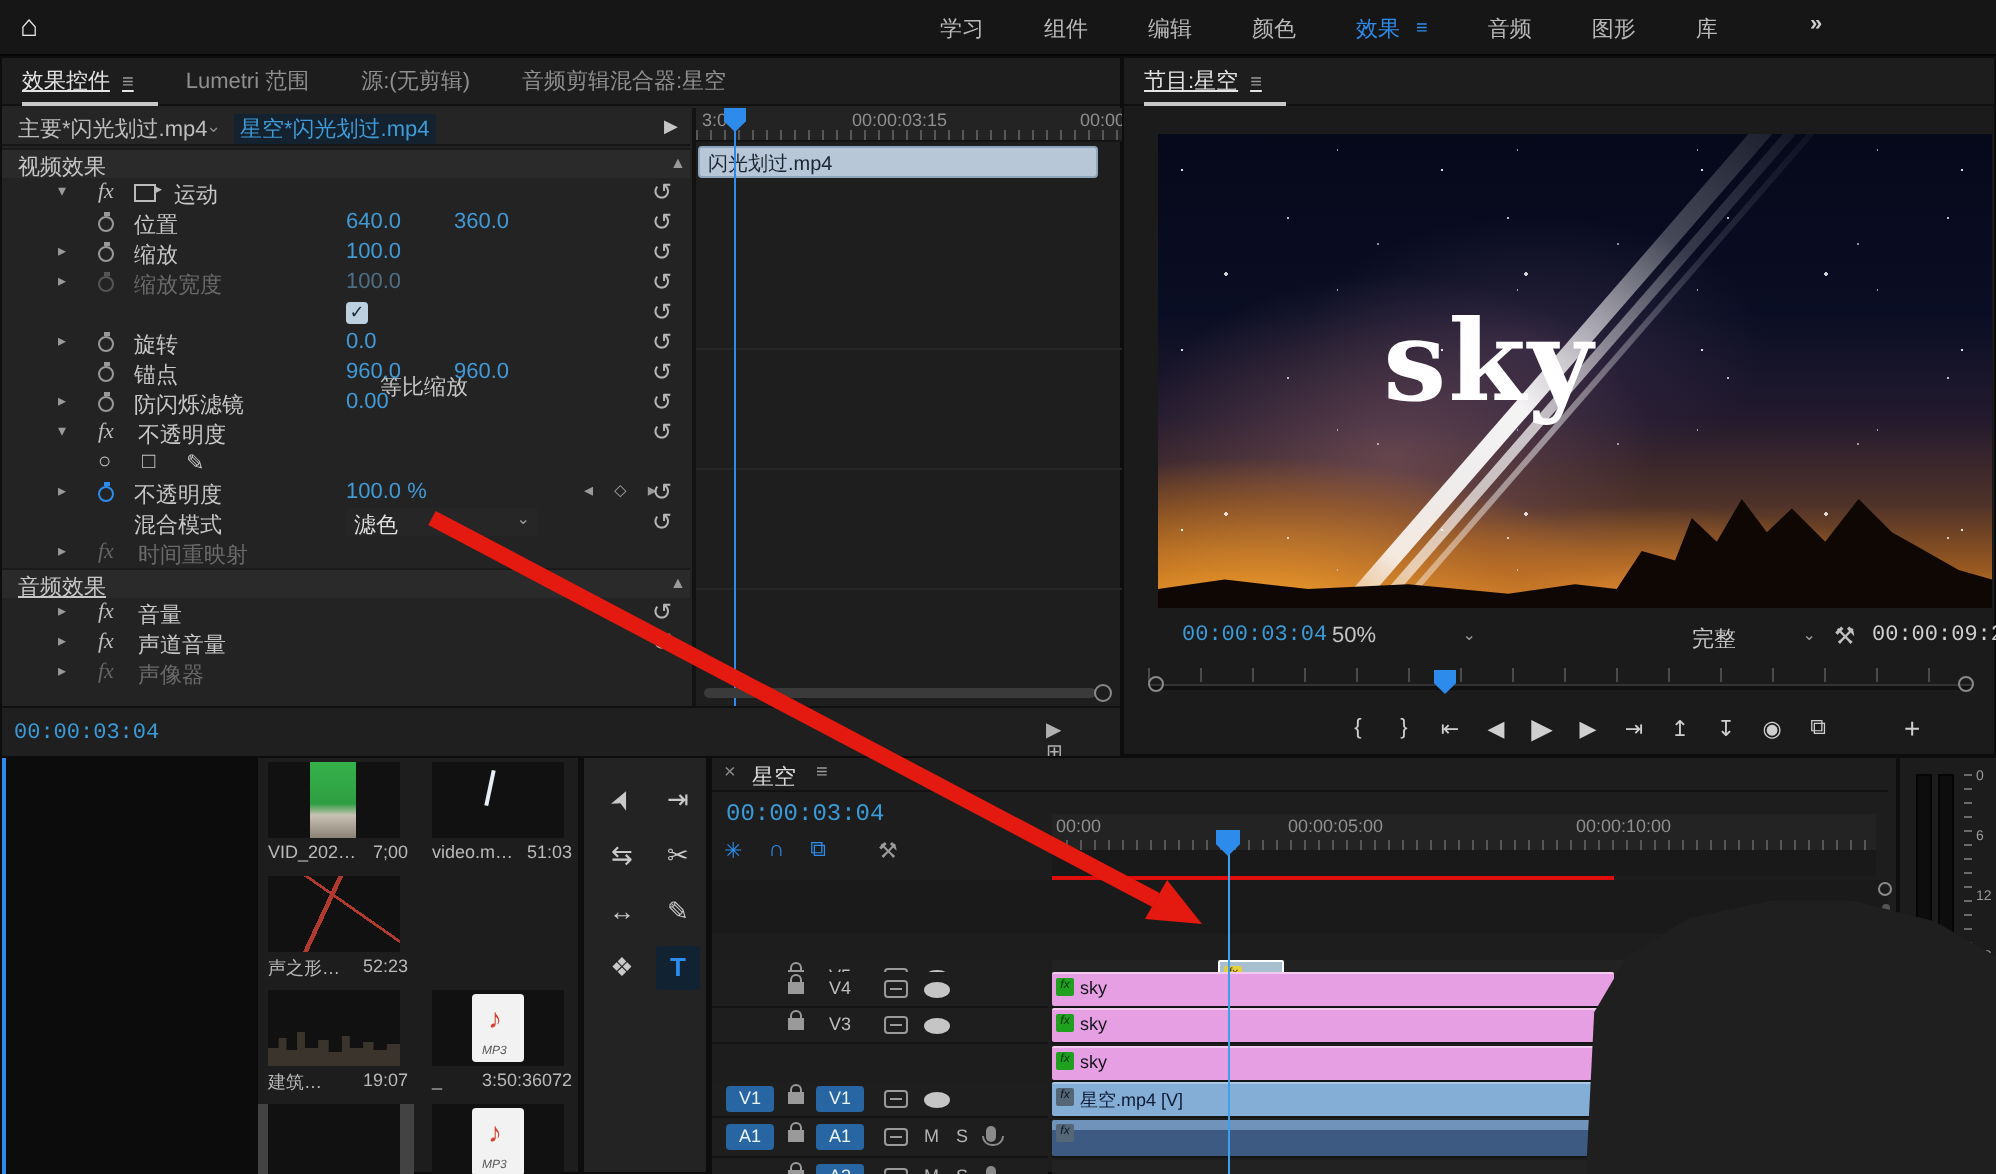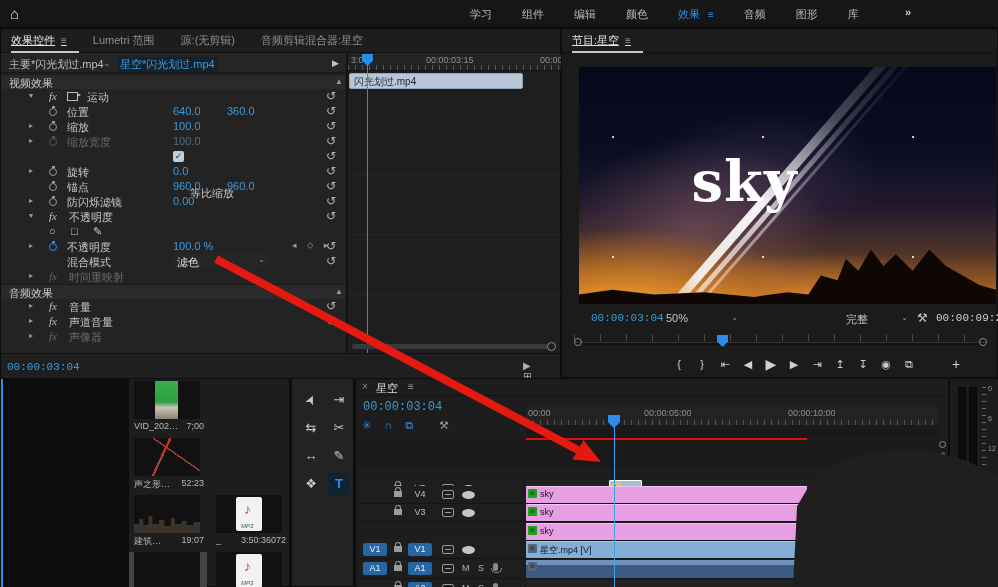--- a/index.html
+++ b/index.html
@@ -65,21 +65,21 @@
   #fx-bottom { left:0; top:324px; width:559px; height:25px; background:#1f1f1f; border-top:1px solid #101010; }
   .tc-blue { color:#3a9bd8; font-family:"Liberation Mono","DejaVu Sans Mono",monospace; }
   #fx-bot-tc { position:absolute; left:6px; top:7px; }
   #fx-bot-icons { position:absolute; left:522px; top:6px; color:#b0b0b0; letter-spacing:8px; font-size:10px; }
 
   
   #fx-mini { left:345px; top:25px; width:214px; height:299px; background:#1e1e1e; border-left:2px solid #121212; }
   #mini-ruler { position:absolute; left:0; top:0; width:214px; height:17px; background:#232323; border-bottom:1px solid #151515; }
   #mini-ruler .ticks, #tl-ruler .ticks { position:absolute; left:0; right:0; bottom:0; height:5px; background:repeating-linear-gradient(90deg,#575757 0 1px,transparent 1px 7px); }
   .rlabel { position:absolute; top:1px; color:#8f8f8f; font-size:9px; }
-  #mini-clip { position:absolute; left:1px; top:19px; width:174px; height:16px; background:#b8c7d8; border:1px solid #8fa5bc; border-radius:2px; color:#1b2530; padding:1px 4px; font-size:10px; }
+  #mini-clip { position:absolute; left:1px; top:19px; width:200px; height:16px; background:#b8c7d8; border:1px solid #8fa5bc; border-radius:2px; color:#1b2530; padding:1px 4px; font-size:10px; }
   .mini-lane { position:absolute; left:0; width:214px; height:1px; background:#262626; }
   #mini-playhead { position:absolute; left:19px; top:0; width:1px; height:299px; background:#2d8ceb; }
   #mini-ph-head { position:absolute; left:14px; top:0; width:11px; height:12px; background:#2d8ceb; clip-path:polygon(0 0,100% 0,100% 55%,50% 100%,0 55%); }
   #mini-hscroll { position:absolute; left:4px; bottom:4px; width:196px; height:5px; background:#3a3a3a; border-radius:3px; }
   #mini-hscroll-knob { position:absolute; right:-8px; top:-2px; width:9px; height:9px; border:1.5px solid #8a8a8a; border-radius:50%; }
 
   
   #pgm-panel { left:561px; top:28px; width:437px; height:350px; background:#1b1b1b; }
   #pgm-canvas { position:absolute; left:17px; top:38px; width:417px; height:237px; overflow:hidden;
     background:
@@ -318,21 +318,21 @@
           <span class="lbl" style="left: 66px;">混合模式</span>
           <span class="dd-field">滤色<span class="dd-ar">⌄</span></span>
           <span class="reset">↺</span>
         </div>
         <div class="fx-row" style="top: 195px;">
           <span class="chev">▸</span>
           <span class="fx-it dim">fx</span>
           <span class="lbl dim" style="left: 68px;">时间重映射</span>
         </div>
         <div class="fx-row section" style="top: 210px;">
-          <span class="lbl" style="left: 8px;">音频效果</span>
+          <span class="lbl" style="left: 8px; text-decoration: underline;">音频效果</span>
           <span class="caret-up">▲</span>
         </div>
         <div class="fx-row" style="top: 225px;">
           <span class="chev">▸</span>
           <span class="fx-it">fx</span>
           <span class="lbl" style="left: 68px;">音量</span>
           <span class="reset">↺</span>
         </div>
         <div class="fx-row" style="top: 240px;">
           <span class="chev">▸</span>
@@ -415,20 +415,29 @@
     <div id="proj-items" style="position: absolute; inset: 0px;">
         <div class="pitem" style="left: 128px; top: 2px; position: absolute;">
           <div class="thumb th-green">
             <i></i>
           </div>
           <div class="cap">
             <span class="niw">VID_202…</span>
             <span class="niw">7;00</span>
           </div>
         </div>
+        <div class="pitem" style="left: 210px; top: 2px; position: absolute;">
+          <div class="thumb th-storm">
+            <i></i>
+          </div>
+          <div class="cap">
+            <span class="niw">video.m…</span>
+            <span class="niw">51:03</span>
+          </div>
+        </div>
         <div class="pitem" style="left: 128px; top: 59px; position: absolute;">
           <div class="thumb th-map">
             <i></i>
           </div>
           <div class="cap">
             <span class="niw">声之形…</span>
             <span class="niw">52:23</span>
           </div>
         </div>
         <div class="pitem" style="left: 128px; top: 116px; position: absolute;">

